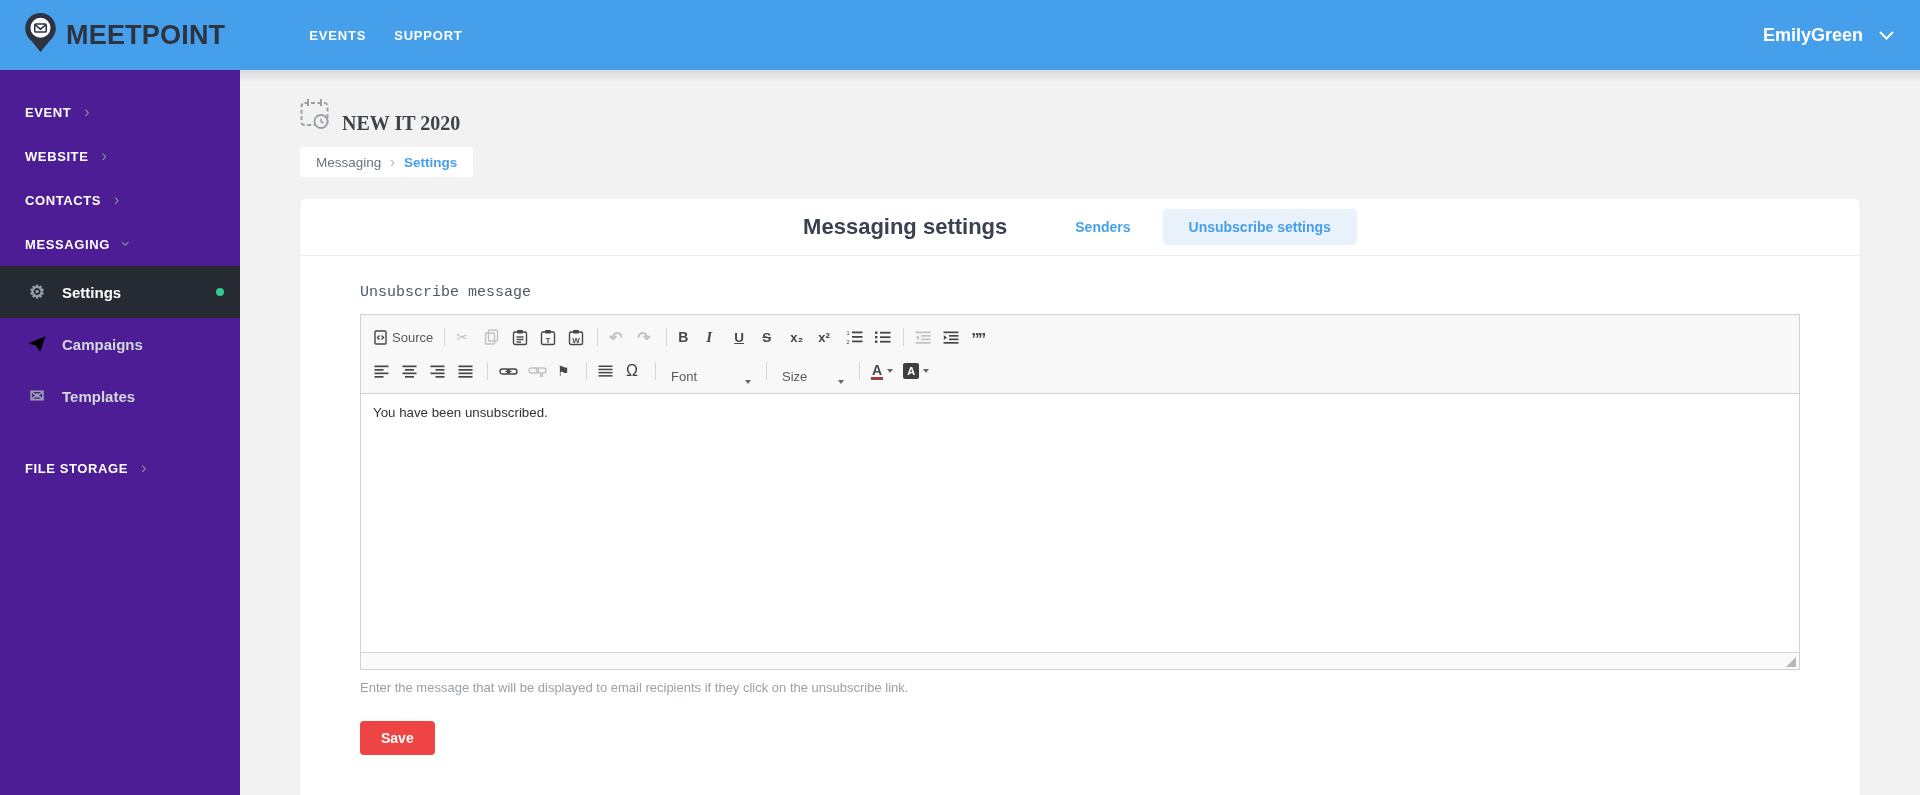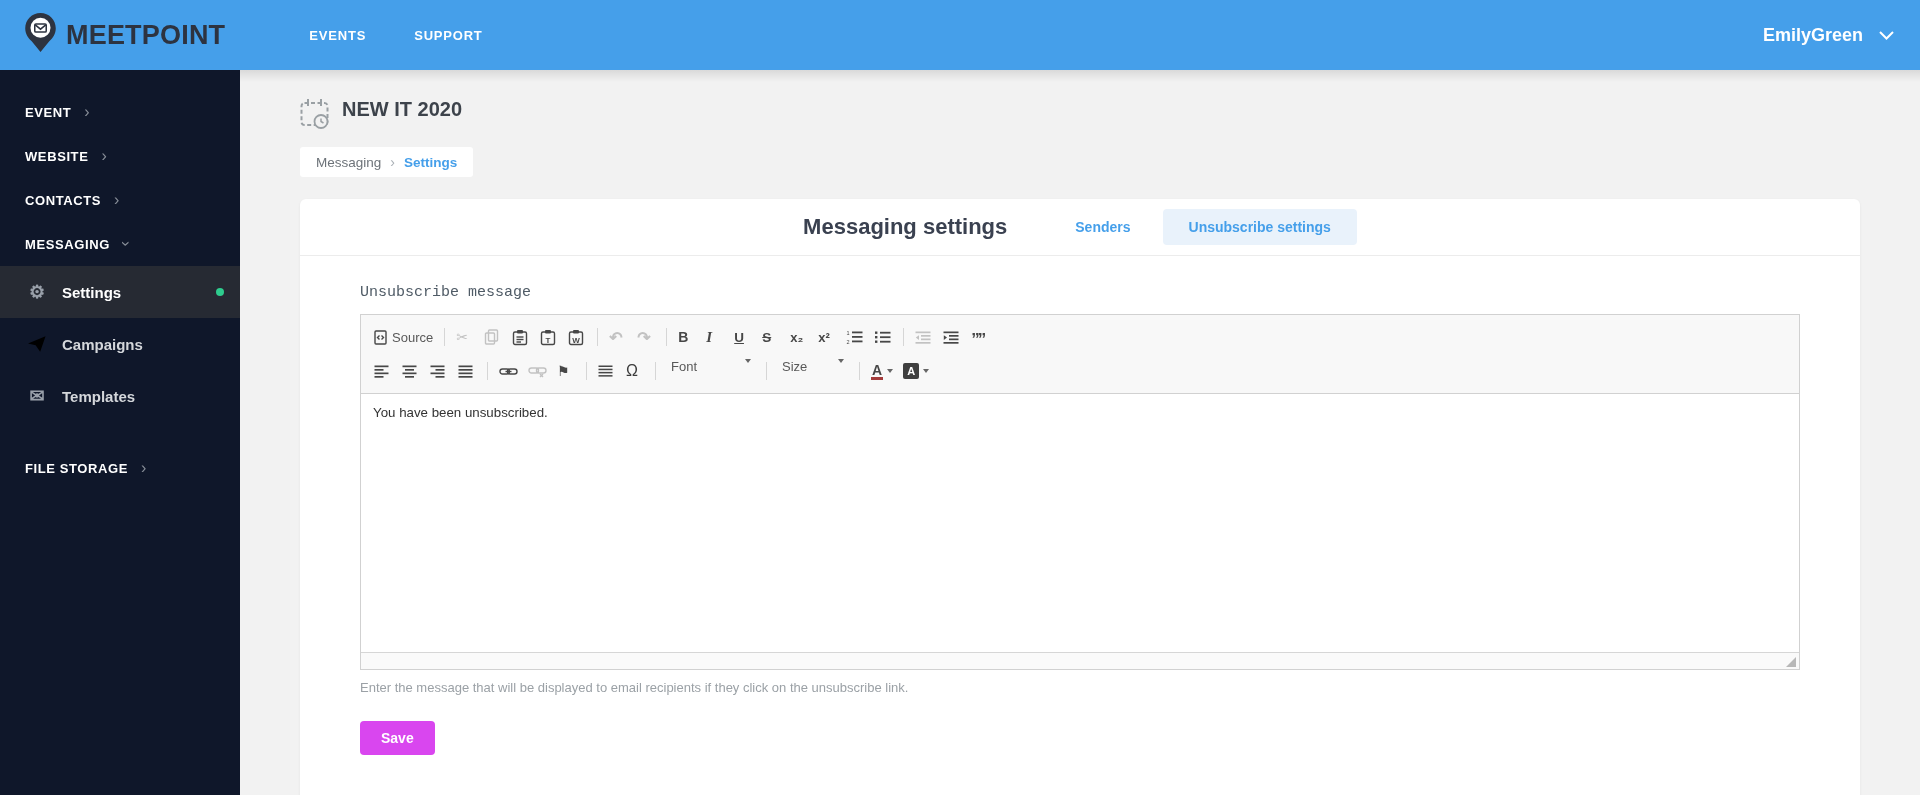--- a/index.html
+++ b/index.html
@@ -4,46 +4,46 @@
 <style>
   * { margin:0; padding:0; box-sizing:border-box; }
   html,body { width:1920px; height:795px; overflow:hidden; font-family:"Liberation Sans", sans-serif; background:#f2f2f2; }
 
   
   .topbar { height:70px; background:#459fea; display:flex; align-items:center; padding:0 26px 0 24px; }
   .logo { display:flex; align-items:center; gap:9px; cursor:pointer; }
   .logo-text { font-size:27px; color:#2d3340; letter-spacing:.2px; display:flex; }
   .logo-meet { font-weight:600; }
   .logo-point { font-weight:800; }
-  .top-nav { display:flex; margin-left:84px; gap:48px; }
+  .top-nav { display:flex; margin-left:84px; gap:28px; }
   .top-nav-link { color:#ffffff; font-size:13px; font-weight:700; letter-spacing:.8px; cursor:pointer; }
   .top-user { margin-left:auto; display:flex; align-items:center; gap:16px; cursor:pointer; }
   .top-user-name { color:#ffffff; font-size:18px; font-weight:700; }
 
   
   .shell { display:flex; height:725px; }
 
   
-  .sidebar { width:240px; background:#0f172a; flex:none; padding-top:20px; display:flex; flex-direction:column; }
+  .sidebar { width:240px; background:#4c1d95; flex:none; padding-top:20px; display:flex; flex-direction:column; }
   .side-section { height:44px; display:flex; align-items:center; padding-left:25px; color:#ffffff;
                   font-size:13px; font-weight:700; letter-spacing:.6px; cursor:pointer; }
   .side-chevron { color:#878d97; font-size:16px; font-weight:400; margin-left:13px; line-height:1; }
   .rot90 { display:inline-block; transform:rotate(90deg); }
   .side-sub { height:52px; display:flex; align-items:center; padding-left:25px; color:#d4d7db;
               font-size:15px; font-weight:600; cursor:pointer; position:relative; }
   .side-sub .side-icon { width:24px; margin-right:13px; color:#99a0aa; font-size:18px; display:flex; align-items:center; justify-content:center; }
   .side-sub.active { background:#262a33; color:#ffffff; }
   .active-dot { position:absolute; right:16px; top:50%; margin-top:-4px; width:8px; height:8px; border-radius:50%; background:#2ecc8e; }
   .side-gap { height:24px; }
 
   
   .main { flex:1; position:relative; overflow:hidden; padding:28px 60px 0 60px; }
   .main::before { content:""; position:absolute; left:0; top:0; right:0; height:12px;
                   background:linear-gradient(to bottom, rgba(0,0,0,.10), rgba(0,0,0,0)); pointer-events:none; }
-  .page-title-row { display:flex; align-items:flex-start; gap:12px; }
+  .page-title-row { display:flex; align-items:flex-end; gap:12px;font-family:Liberation Serif, serif; }
   .page-title { font-size:20px; font-weight:700; color:#3d434b; }
   .breadcrumb { display:inline-flex; align-items:center; background:#ffffff; border-radius:3px;
                 padding:7px 16px; margin-top:12px; font-size:13.5px; }
   .crumb-parent { color:#6d7379; cursor:pointer; }
   .crumb-sep { color:#aab0b6; margin:0 9px; font-size:14px; }
   .crumb-current { color:#459fea; font-weight:600; cursor:pointer; }
 
   
   .card { margin-top:22px; background:#ffffff; border-radius:6px; box-shadow:0 1px 3px rgba(0,0,0,.06); height:700px; }
   .card-header { height:57px; display:flex; align-items:center; padding:0 16px; border-bottom:1px solid #ececec;justify-content:center; }
@@ -67,37 +67,37 @@
   .src-label { font-size:13px; color:#595959; margin-left:5px; }
   .glyph-b { font-weight:800; font-size:14px; }
   .glyph-i { font-family:"Liberation Serif", serif; font-style:italic; font-weight:700; font-size:15px; }
   .glyph-u { font-weight:700; text-decoration:underline; font-size:13.5px; }
   .glyph-s { font-weight:700; text-decoration:line-through; font-size:13.5px; }
   .glyph-sub, .glyph-sup { font-weight:700; font-size:13px; }
   .glyph-quote { font-weight:800; font-size:17px; letter-spacing:-2px; line-height:10px; padding-top:6px; }
   .glyph-arrow { font-size:16px; font-weight:700; }
   .glyph-flag { font-size:14px; }
   .glyph-omega { font-size:16px; color:#3c3c3c; }
-  .combo { display:inline-flex; align-items:flex-start; justify-content:space-between; height:25px;
+  .combo { display:inline-flex; align-items:flex-end; justify-content:space-between; height:25px;
            padding:0 7px; margin:0 2px; cursor:pointer; color:#595959; font-size:13px; }
   .combo-font { width:94px; }
   .combo-size { width:76px; }
   .caret { width:0; height:0; border-left:3.5px solid transparent; border-right:3.5px solid transparent; border-top:4px solid #666; }
   .color-letter { font-weight:700; font-size:14px; line-height:14px; border-bottom:3px solid #a33c3c; padding:0 1px; }
   .bgbox { width:16px; height:16px; background:#3f3f3f; border-radius:2px; color:#ffffff; font-weight:700; font-size:11px;
            display:flex; align-items:center; justify-content:center; }
   .tbtn .caret { margin-left:4px; }
 
   .editor-content { height:258px; padding:11px 12px; font-size:13.3px; color:#333333; cursor:text; }
   .editor-status { height:17px; background:#fafafa; border-top:1px solid #d6d6d6; position:relative; }
   .resize-handle { position:absolute; right:3px; bottom:2px; width:0; height:0; cursor:nwse-resize;
                    border-left:10px solid transparent; border-bottom:10px solid #b8b8b8; }
 
   .help-text { margin-top:10px; font-size:13px; color:#9ba1a6; }
-  .save-btn { margin-top:26px; display:inline-block; background:#d946ef; color:#ffffff; font-size:14px; font-weight:700;
+  .save-btn { margin-top:26px; display:inline-block; background:#ef4444; color:#ffffff; font-size:14px; font-weight:700;
               border:none; border-radius:4px; padding:9px 21px; cursor:pointer; }
 </style>
 </head>
 <body>
 
 <div class="topbar">
   <div class="logo">
     <span>
       <svg width="33" height="42" viewBox="0 0 34 44">
         <path d="M17 1C8 1 1 8.2 1 17c0 5.9 3.1 10.3 6.8 13.6L17 42l9.2-11.4C29.9 27.3 33 22.9 33 17 33 8.2 26 1 17 1z" fill="#2d3340" stroke="none"></path>

